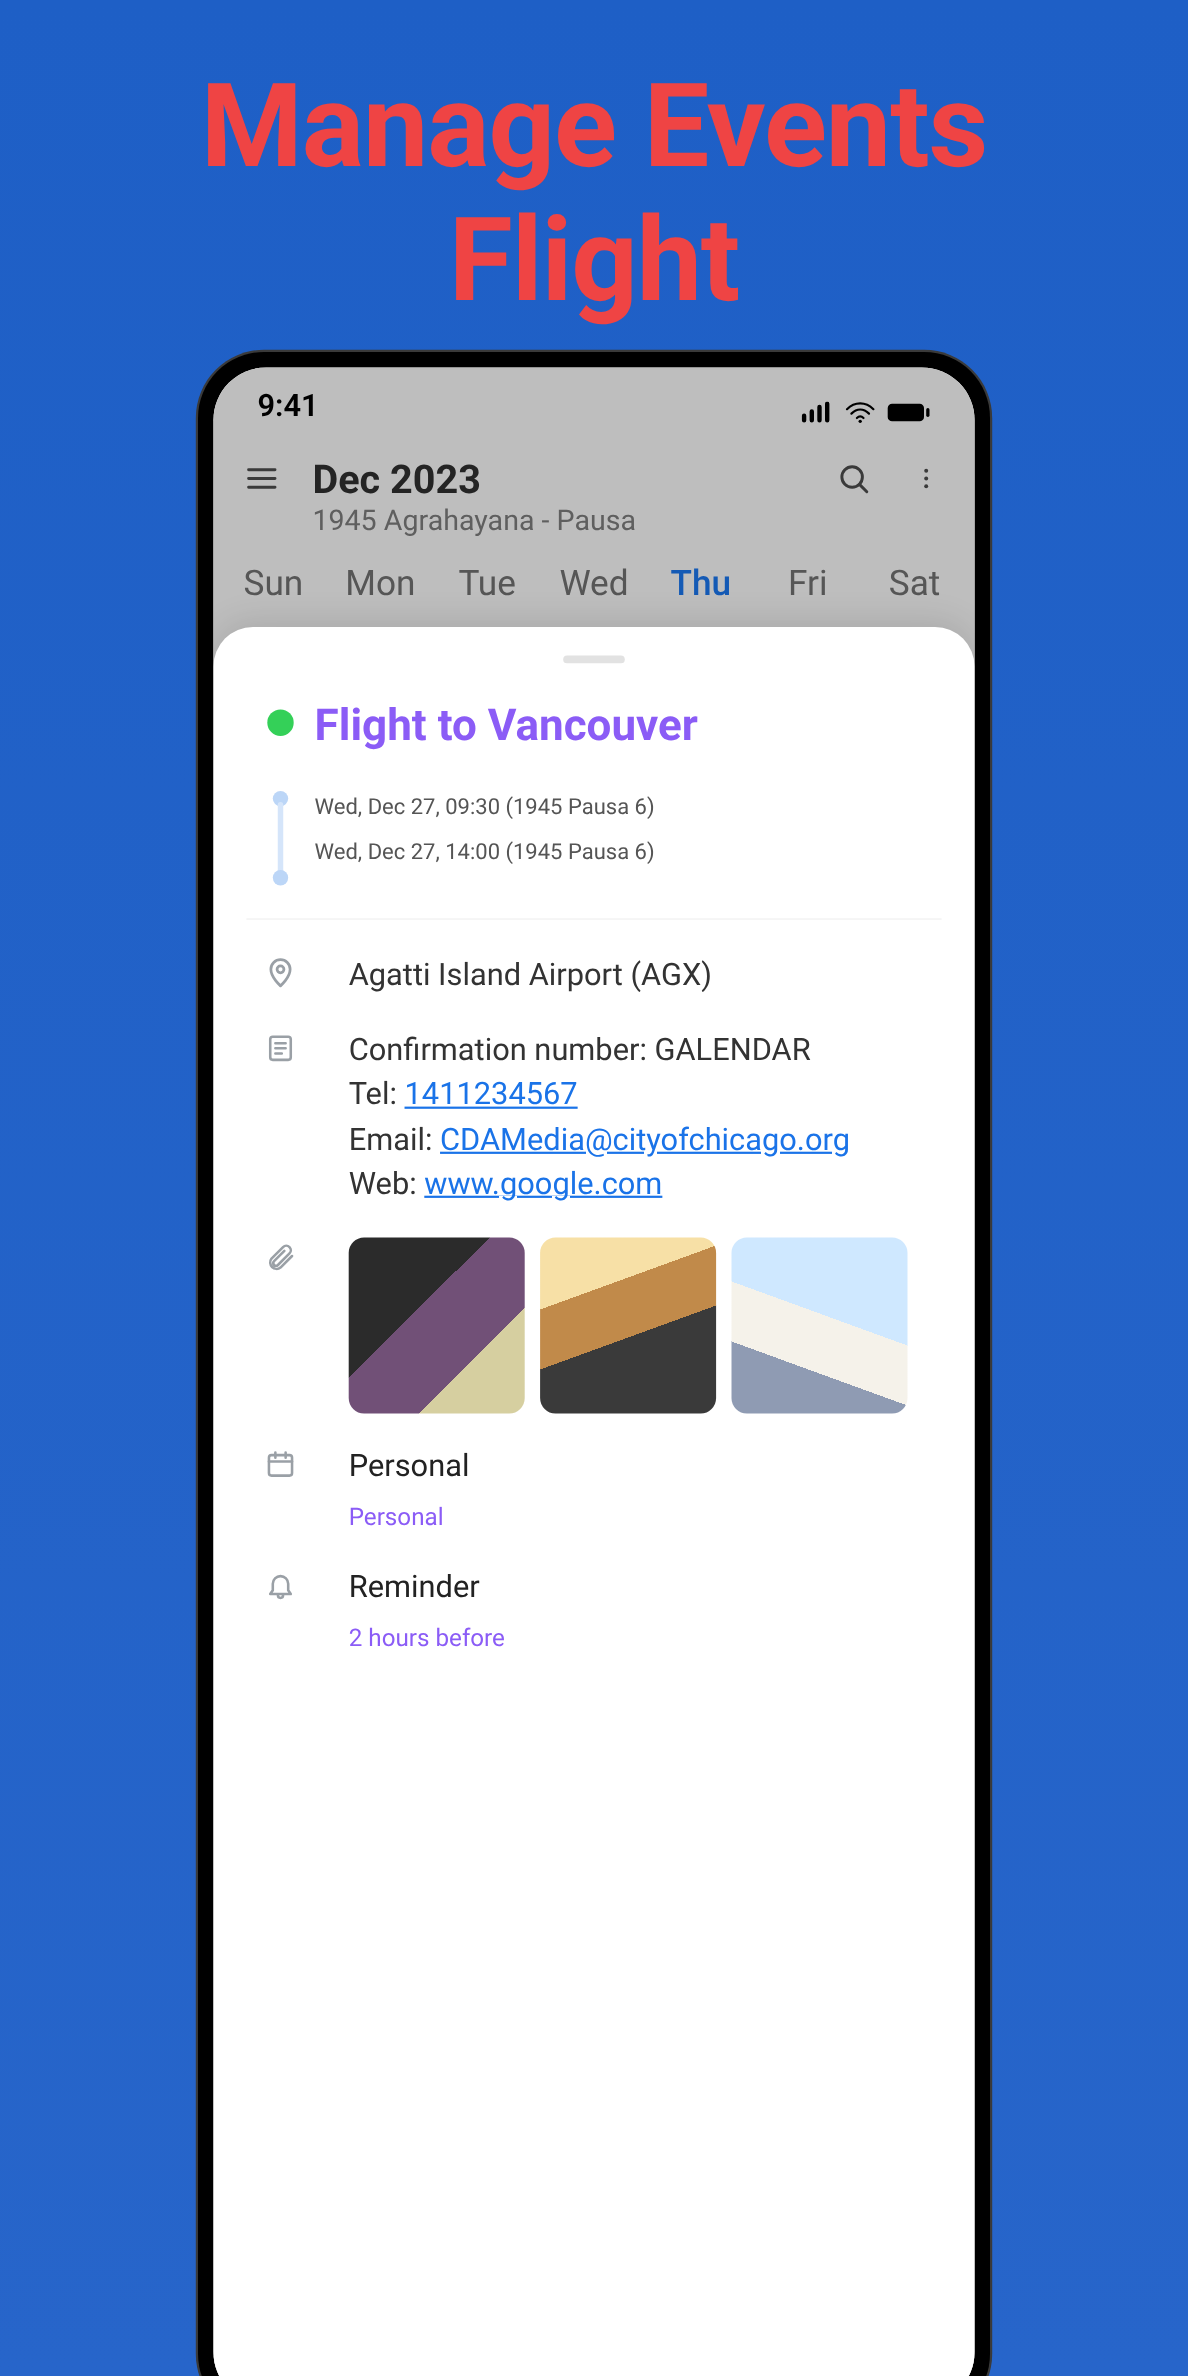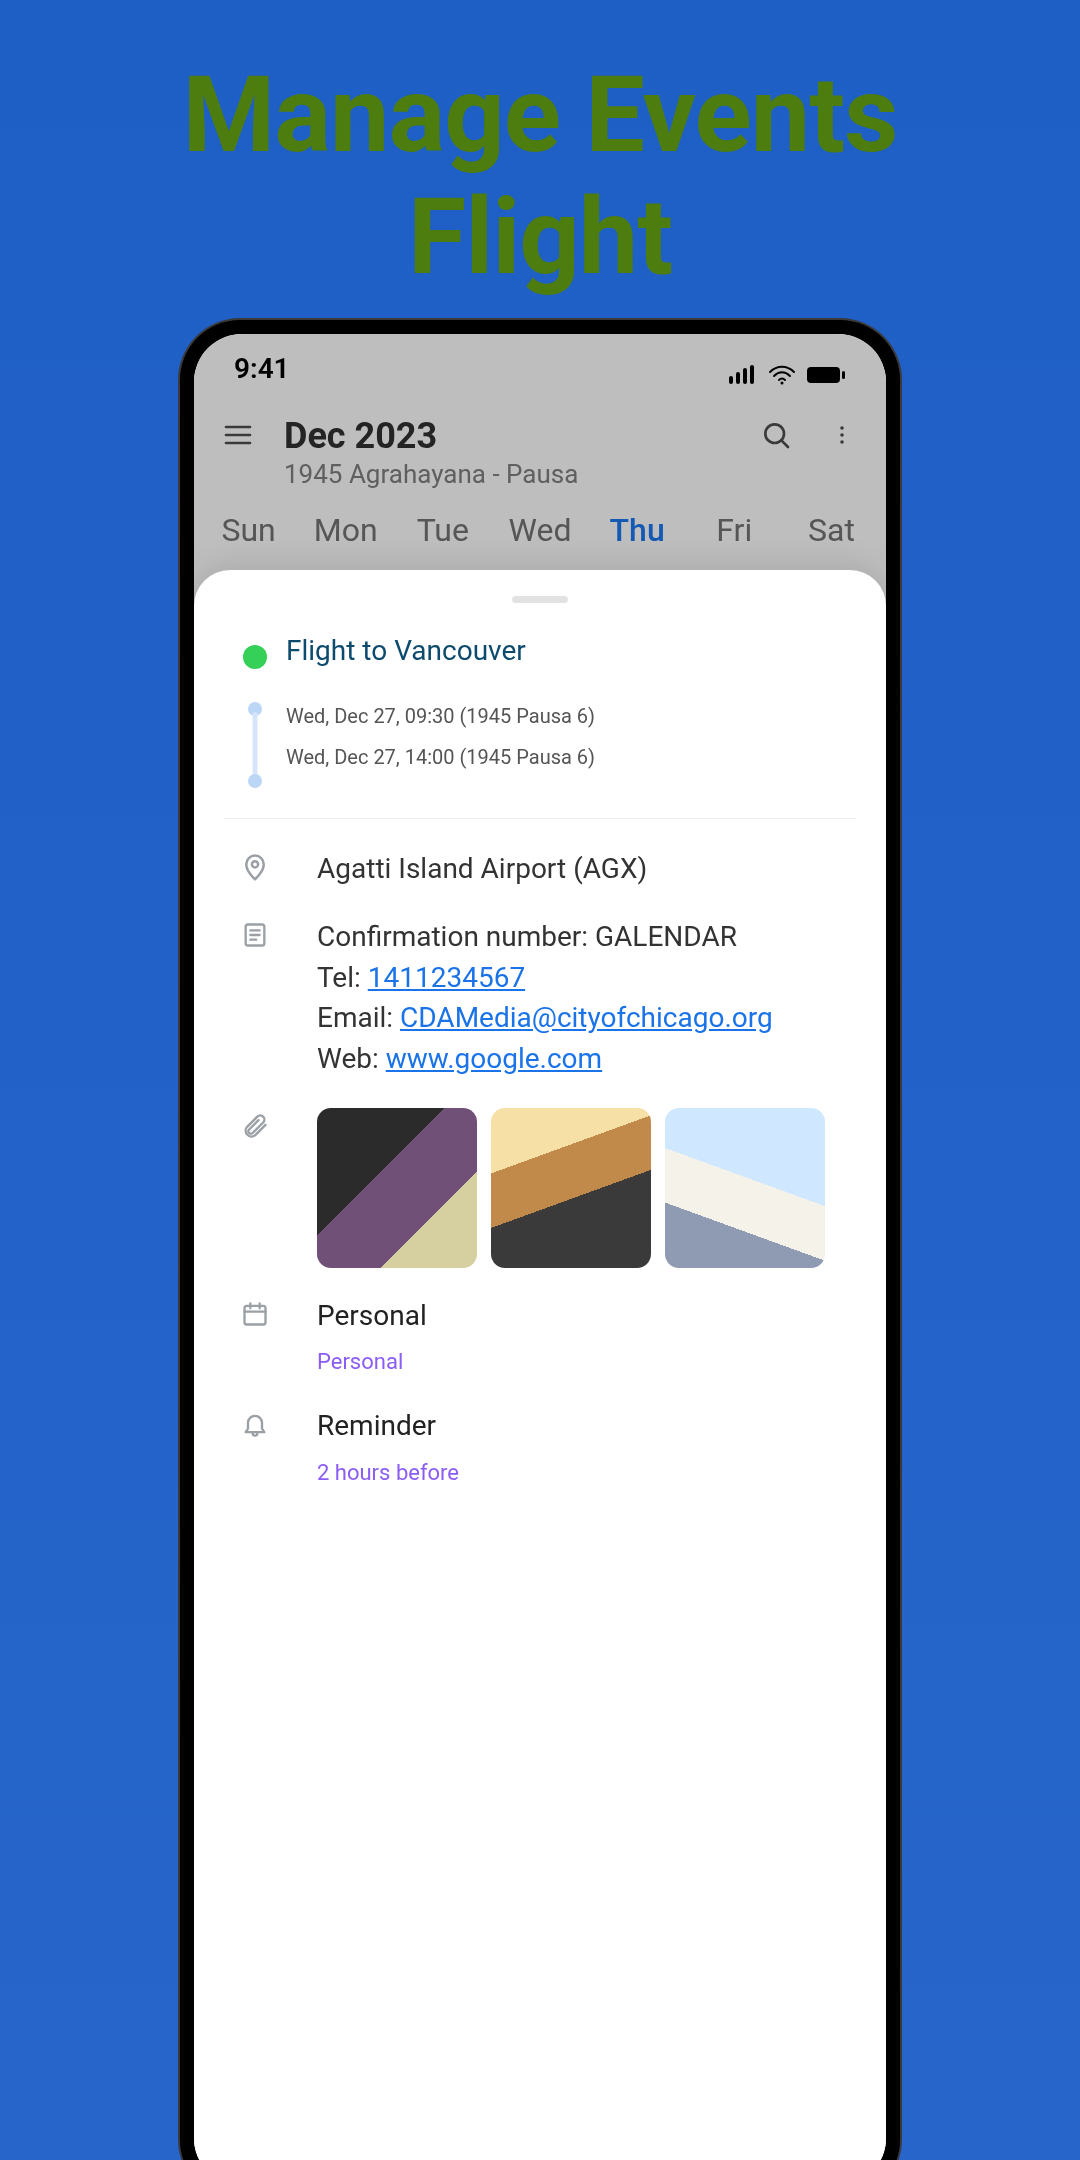--- a/index.html
+++ b/index.html
@@ -1,20 +1,20 @@
 <!DOCTYPE html>
 <html><head>
 <meta charset="utf-8">
 <style>
 * { box-sizing: border-box; margin: 0; padding: 0; }
 html, body { width: 1080px; height: 2160px; font-family: -apple-system, BlinkMacSystemFont, 'Segoe UI', Roboto, Helvetica, Arial, sans-serif; }
 body { background: linear-gradient(180deg, #1e5fc6 0%, #2765ca 100%); overflow: hidden; position: relative; }
 
 .promo-title {
-  color: #4d7c0f;
+  color: #ef4444;
   text-align: center;
   font-size: 106px;
   font-weight: 700;
   line-height: 1.15;
   padding: 55px 2px 30px;
   letter-spacing: -1px;
 }
 
 .phone {
   position: absolute;
@@ -85,21 +85,21 @@
   margin: 0 auto 28px;
 }
 .row { display: flex; padding: 0 30px; }
 .row .ic { width: 62px; flex-shrink: 0; display: flex; justify-content: center; padding-top: 4px; color: #9aa0a6; }
 .row .content { flex: 1; font-size: 28px; color: #333; line-height: 1.45; }
 
 .title-row .ic::before {
   content: ""; width: 24px; height: 24px; border-radius: 50%;
   background: #34d058; display: block; margin-top: 10px;
 }
-.event-title { font-size: 28px; font-weight: 400; color: #0c4a6e; }
+.event-title { font-size: 40px; font-weight: 700; color: #8b5cf6; }
 
 .time-row { margin-top: 24px; }
 .time-line-wrap { width: 62px; flex-shrink: 0; display: flex; justify-content: center; }
 .time-line {
   width: 10px; height: 78px; position: relative; margin-top: 10px;
 }
 .time-line::before, .time-line::after {
   content: ""; position: absolute; left: 50%; transform: translateX(-50%);
   width: 14px; height: 14px; border-radius: 50%; background: #bcd6f7;
 }

